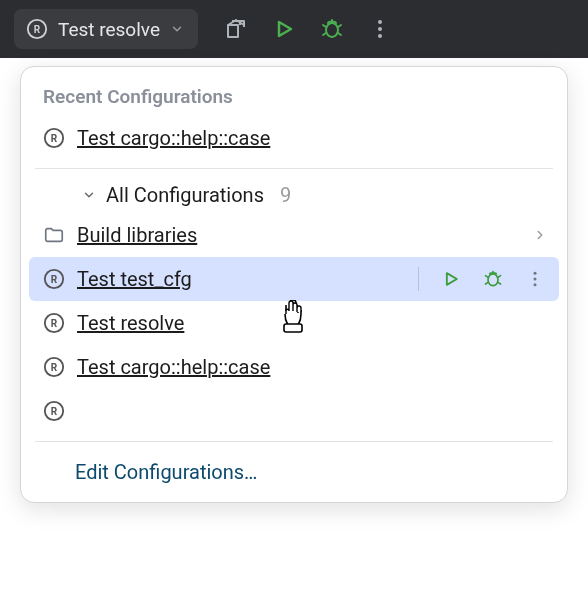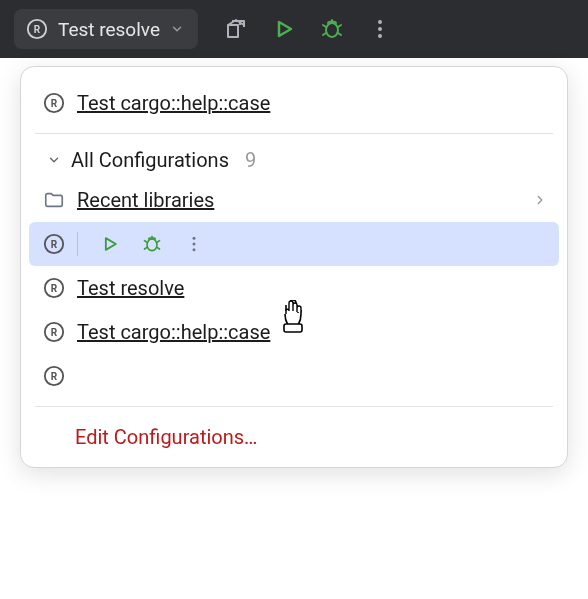--- a/index.html
+++ b/index.html
@@ -90,31 +90,32 @@
     margin: 8px 14px;
   }
   .section-header {
     display: flex;
     align-items: center;
     gap: 10px;
     padding: 6px 22px 6px 26px;
     font-size: 20px;
     color: #1c1c1c;
     cursor: pointer;
+    margin-left: 35px;
   }
   .count { color: #9a9a9a; margin-left: 6px; }
   .chevron-right {
     position: absolute;
     right: 20px;
     color: #9a9a9a;
   }
   .edit-row {
     padding: 10px 22px 10px 54px;
     font-size: 20px;
-    color: #b91c1c;
+    color: #0c4a6e;
     cursor: pointer;
   }
   .cursor {
     position: absolute;
     left: 280px;
     top: 300px;
     pointer-events: none;
   }
   svg { display: block; }
 </style>
@@ -159,20 +160,21 @@
       <svg width="24" height="24" viewBox="0 0 24 24">
           <circle cx="12" cy="5" r="2" fill="#aeb3bb"></circle>
           <circle cx="12" cy="12" r="2" fill="#aeb3bb"></circle>
           <circle cx="12" cy="19" r="2" fill="#aeb3bb"></circle>
         </svg>
     </span>
   </div>
 </div>
 
 <div class="popup">
+  <div class="popup-section-title">Recent Configurations</div>
 
   <div class="row">
     <span>
       <svg width="22" height="22" viewBox="0 0 24 24">
           <circle cx="12" cy="12" r="10" fill="none" stroke="#555" stroke-width="2"></circle>
           <text x="12" y="16" text-anchor="middle" font-size="11" font-weight="bold" fill="#555">R</text>
         </svg>
     </span>
     <span class="label">Test cargo::help::case</span>
   </div>
@@ -188,35 +190,36 @@
     <span>All Configurations</span>
     <span class="count">9</span>
   </div>
 
   <div class="row">
     <span>
       <svg width="22" height="22" viewBox="0 0 24 24">
           <path d="M3 7a2 2 0 012-2h4l2 2h8a2 2 0 012 2v8a2 2 0 01-2 2H5a2 2 0 01-2-2z" fill="none" stroke="#6e7681" stroke-width="1.8"></path>
         </svg>
     </span>
-    <span class="label">Recent libraries</span>
+    <span class="label">Build libraries</span>
     <span class="chevron-right">
       <svg width="14" height="14" viewBox="0 0 24 24">
           <path d="M9 6l6 6-6 6" fill="none" stroke="#9a9a9a" stroke-width="2.5" stroke-linecap="round" stroke-linejoin="round"></path>
         </svg>
     </span>
   </div>
 
   <div class="row hover">
     <span>
       <svg width="22" height="22" viewBox="0 0 24 24">
           <circle cx="12" cy="12" r="10" fill="none" stroke="#555" stroke-width="2"></circle>
           <text x="12" y="16" text-anchor="middle" font-size="11" font-weight="bold" fill="#555">R</text>
         </svg>
     </span>
+    <span class="label">Test test_cfg</span>
     <div class="actions">
       <span class="sep"></span>
       <span>
         <svg width="20" height="20" viewBox="0 0 24 24">
             <path d="M7 5v14l12-7z" fill="none" stroke="#3a9c3a" stroke-width="2.2" stroke-linejoin="round"></path>
           </svg>
       </span>
       <span>
         <svg width="20" height="20" viewBox="0 0 24 24">
             <ellipse cx="12" cy="13" rx="6" ry="7" fill="none" stroke="#3a9c3a" stroke-width="2"></ellipse>

